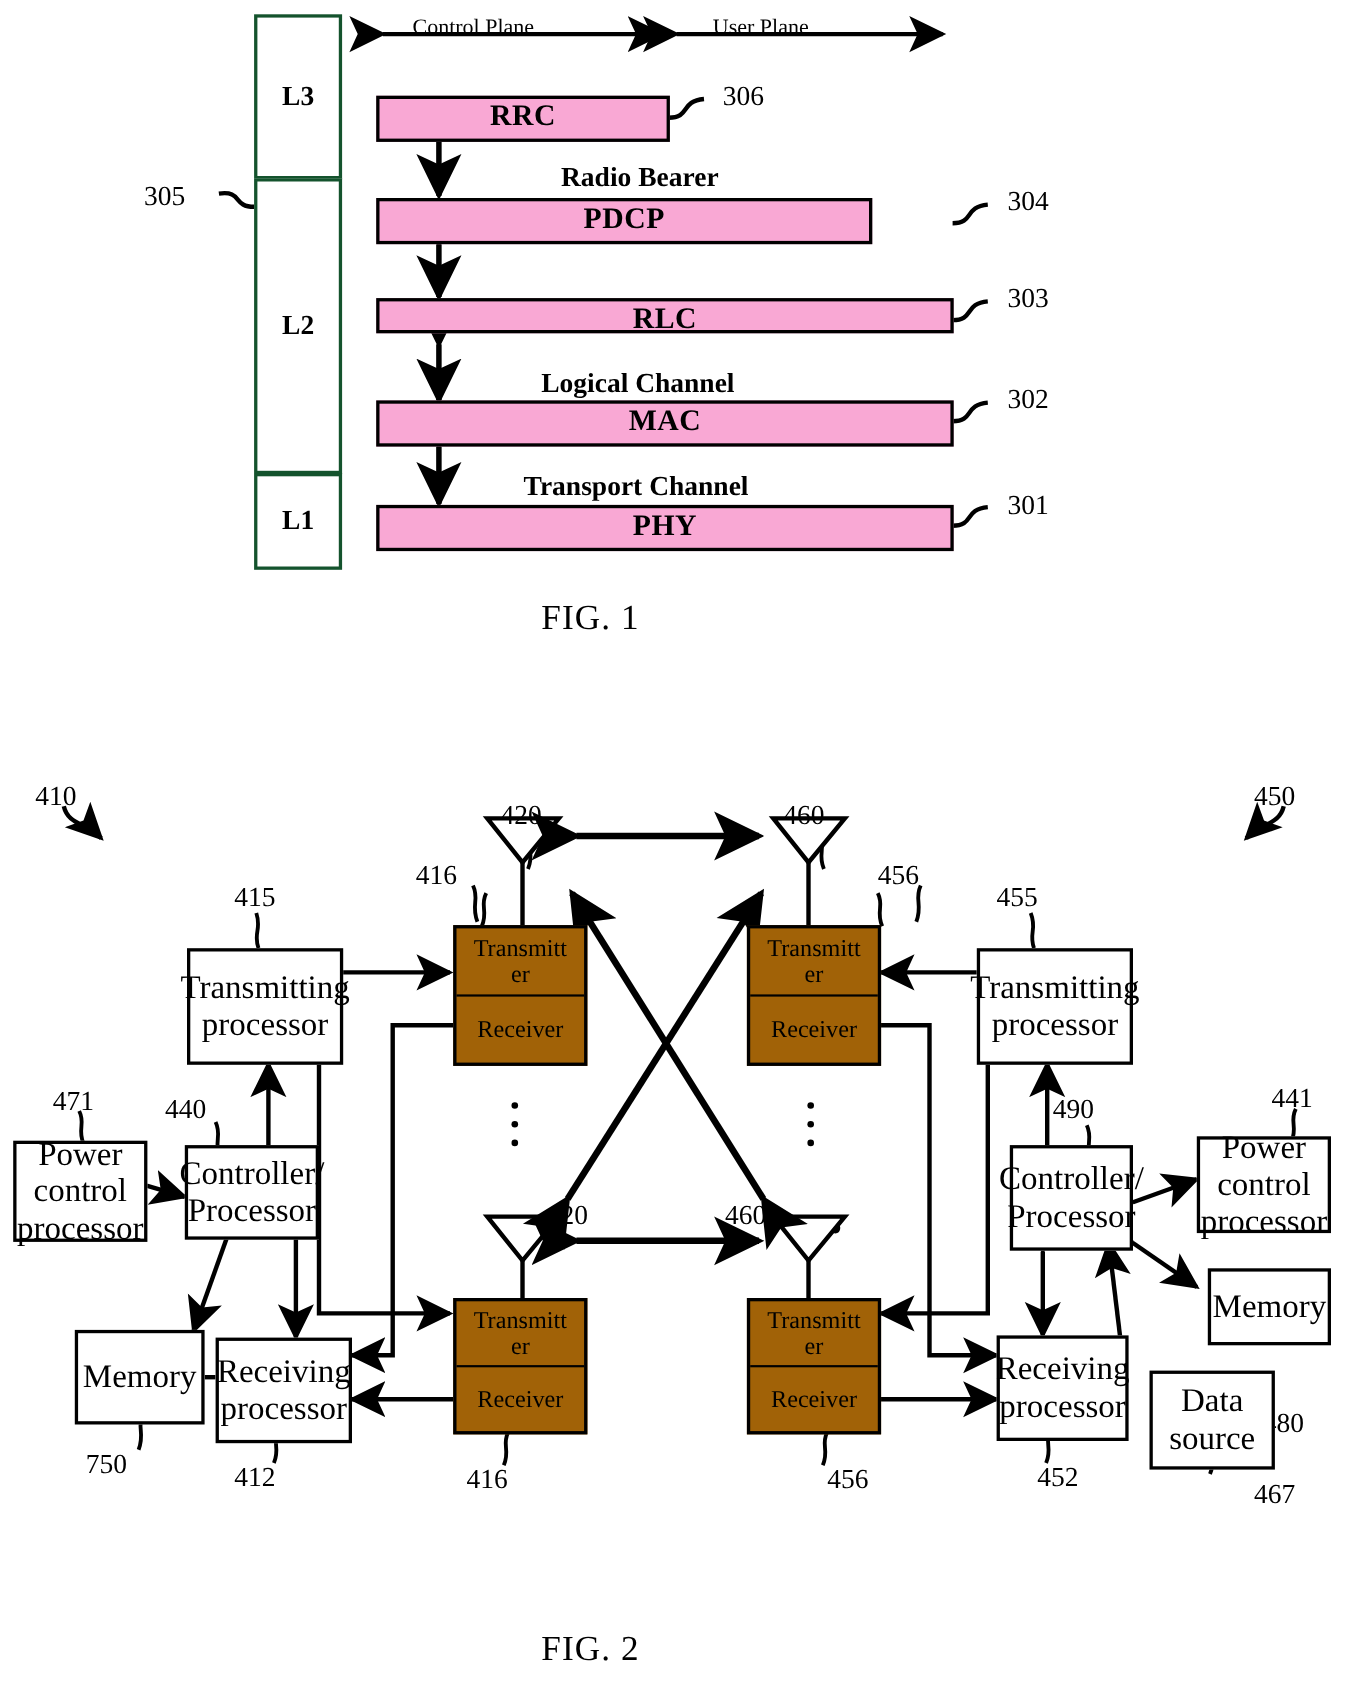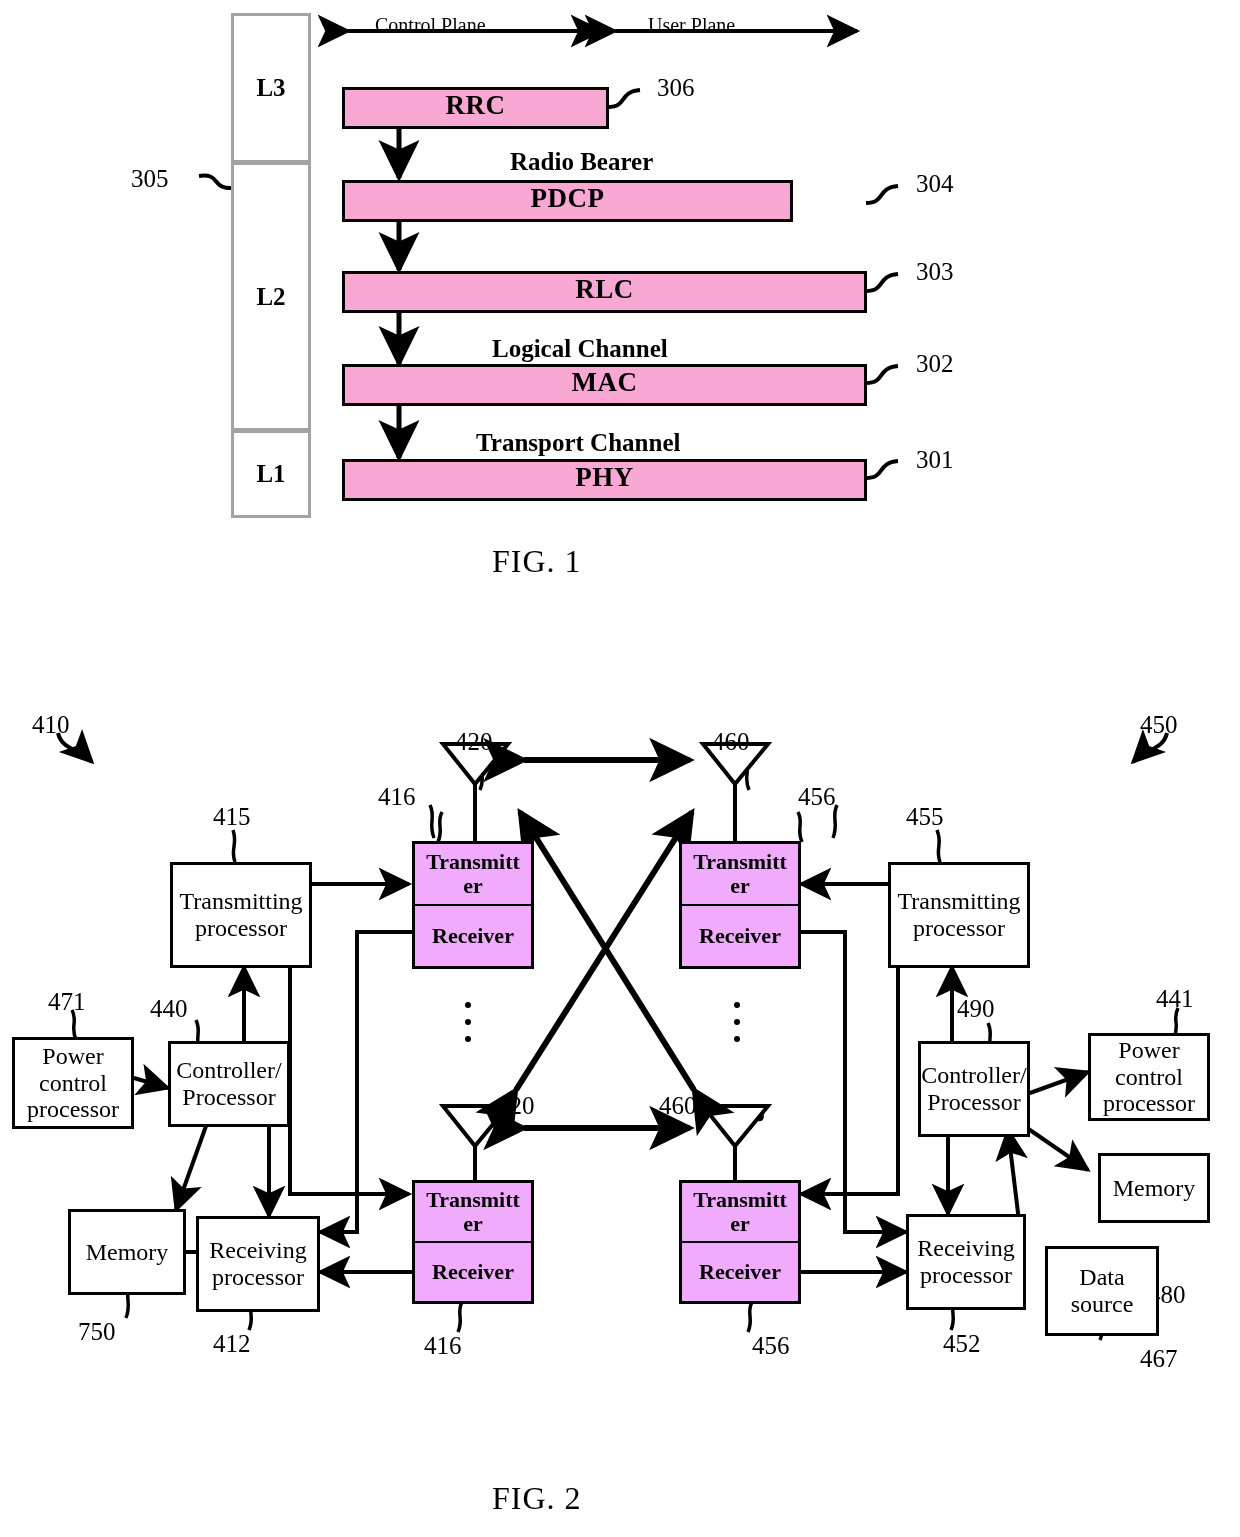--- a/index.html
+++ b/index.html
@@ -2,39 +2,39 @@
 <html><head>
 <meta charset="utf-8">
 <style>
   html,body{margin:0;padding:0;background:#fff;}
   body{width:1240px;height:1537px;position:relative;
        font-family:"Liberation Serif","DejaVu Serif",serif;color:#000;}
   .stage{position:absolute;left:0;top:0;width:1240px;height:1537px;overflow:hidden;}
   svg.layer{position:absolute;left:0;top:0;width:1240px;height:1537px;}
 
   
-  .lcell{position:absolute;left:231px;width:80px;border:3px solid #a3a3a3;background:#fff;
+  .lcell{position:absolute;left:231px;width:80px;border:3px solid #14532d;background:#fff;
          box-sizing:border-box;display:flex;align-items:center;justify-content:center;
          font-weight:bold;font-size:25px;}
   
   .pbar{position:absolute;border:3px solid #000;background:#f9a8d4;box-sizing:border-box;
         display:flex;align-items:flex-start;justify-content:center;
         font-weight:bold;font-size:27px;letter-spacing:.5px;}
 
   .planelbl{position:absolute;font-size:20px;white-space:nowrap;}
   .chanlbl{position:absolute;font-weight:bold;font-size:25px;white-space:nowrap;}
   .ref{position:absolute;font-weight:normal;font-size:25px;white-space:nowrap;}
   .figcap{position:absolute;font-size:32px;letter-spacing:1px;white-space:nowrap;}
 
   
   .nbox{position:absolute;border:3px solid #000;background:#fff;box-sizing:border-box;
         display:flex;flex-direction:column;align-items:center;justify-content:center;
-        text-align:center;font-size:24px;line-height:1.12;padding:2px 4px;}
-  .trx{position:absolute;border:3px solid #000;background:#f0abfc;box-sizing:border-box;
-       display:flex;flex-direction:column;font-weight:bold;}
+        text-align:center;font-size:30px;line-height:1.12;padding:2px 4px;}
+  .trx{position:absolute;border:3px solid #000;background:#a16207;box-sizing:border-box;
+       display:flex;flex-direction:column;}
   .trx .half{flex:1;display:flex;align-items:center;justify-content:center;
              text-align:center;font-size:22px;line-height:1.1;}
   .trx .half.top{border-bottom:2px solid #000;}
   .vdots{position:absolute;display:flex;flex-direction:column;gap:11px;align-items:center;}
   .vdots i{display:block;width:6px;height:6px;background:#000;border-radius:50%;}
 </style>
 </head>
 <body>
 
 <div class="stage">
@@ -185,21 +185,21 @@
     </div>
     <div class="ref" style="left:657px;top:74px;">306</div>
 
     <div class="chanlbl" style="left:510px;top:148px;">Radio Bearer</div>
 
     <div class="pbar" style="left:342px;top:180px;width:451px;height:42px;">
       <span>PDCP</span>
     </div>
     <div class="ref" style="left:916px;top:170px;">304</div>
 
-    <div class="pbar" style="left:342px;top:271px;width:525px;height:42px;">
+    <div class="pbar" style="left:342px;top:271px;width:525px;height:32px;">
       <span>RLC</span>
     </div>
     <div class="ref" style="left:916px;top:258px;">303</div>
 
     <div class="chanlbl" style="left:492px;top:335px;">Logical Channel</div>
 
     <div class="pbar" style="left:342px;top:364px;width:525px;height:42px;">
       <span>MAC</span>
     </div>
     <div class="ref" style="left:916px;top:350px;">302</div>

